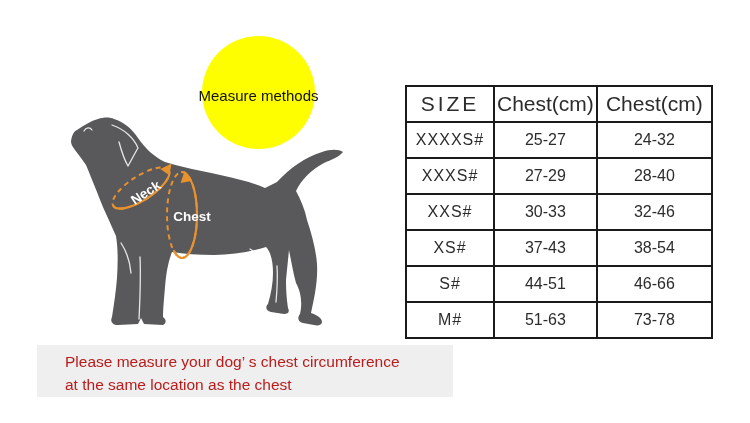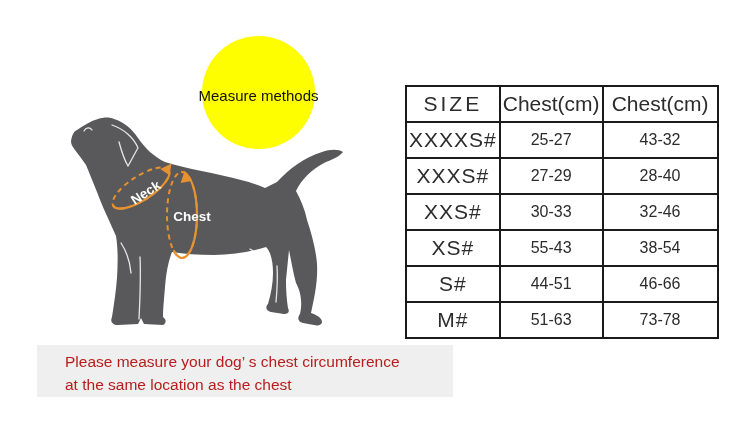--- a/index.html
+++ b/index.html
@@ -42,21 +42,21 @@
     padding-left:40px;
   }
   .size-table th,.size-table td{
     border:2px solid var(--table-border,#1a1a1a);
     text-align:center;vertical-align:middle;
     height:34px;padding:0 2px;
     font-weight:400;font-size:16px;white-space:nowrap;
   }
   .size-table th{font-size:21px;}
   .size-table th.col-size{letter-spacing:3px;}
-  .size-table td.cell-size{font-size:21px;letter-spacing:1px;margin-left:46px;}
+  .size-table td.cell-size{font-size:16px;letter-spacing:1px;margin-left:46px;}
 
   
   .note{
     position:absolute;left:37px;top:345px;width:416px;height:52px;
     background:var(--banner-bg,#efefef);
     color:#b91c1c;font-size:15.5px;line-height:23px;
     padding:5px 0 0 28px;box-sizing:border-box;
   }
   .note span{display:block;white-space:nowrap;}
 </style>
@@ -127,35 +127,35 @@
       <tr>
         <th class="col-size">SIZE</th>
         <th>Chest(cm)</th>
         <th>Chest(cm)</th>
       </tr>
     </thead>
     <tbody>
       <tr>
         <td class="cell-size">XXXXS#</td>
         <td>25-27</td>
-        <td>43-32</td>
+        <td>24-32</td>
       </tr>
       <tr>
         <td class="cell-size">XXXS#</td>
         <td>27-29</td>
         <td>28-40</td>
       </tr>
       <tr>
         <td class="cell-size">XXS#</td>
         <td>30-33</td>
         <td>32-46</td>
       </tr>
       <tr>
         <td class="cell-size">XS#</td>
-        <td>55-43</td>
+        <td>37-43</td>
         <td>38-54</td>
       </tr>
       <tr>
         <td class="cell-size">S#</td>
         <td>44-51</td>
         <td>46-66</td>
       </tr>
       <tr>
         <td class="cell-size">M#</td>
         <td>51-63</td>

